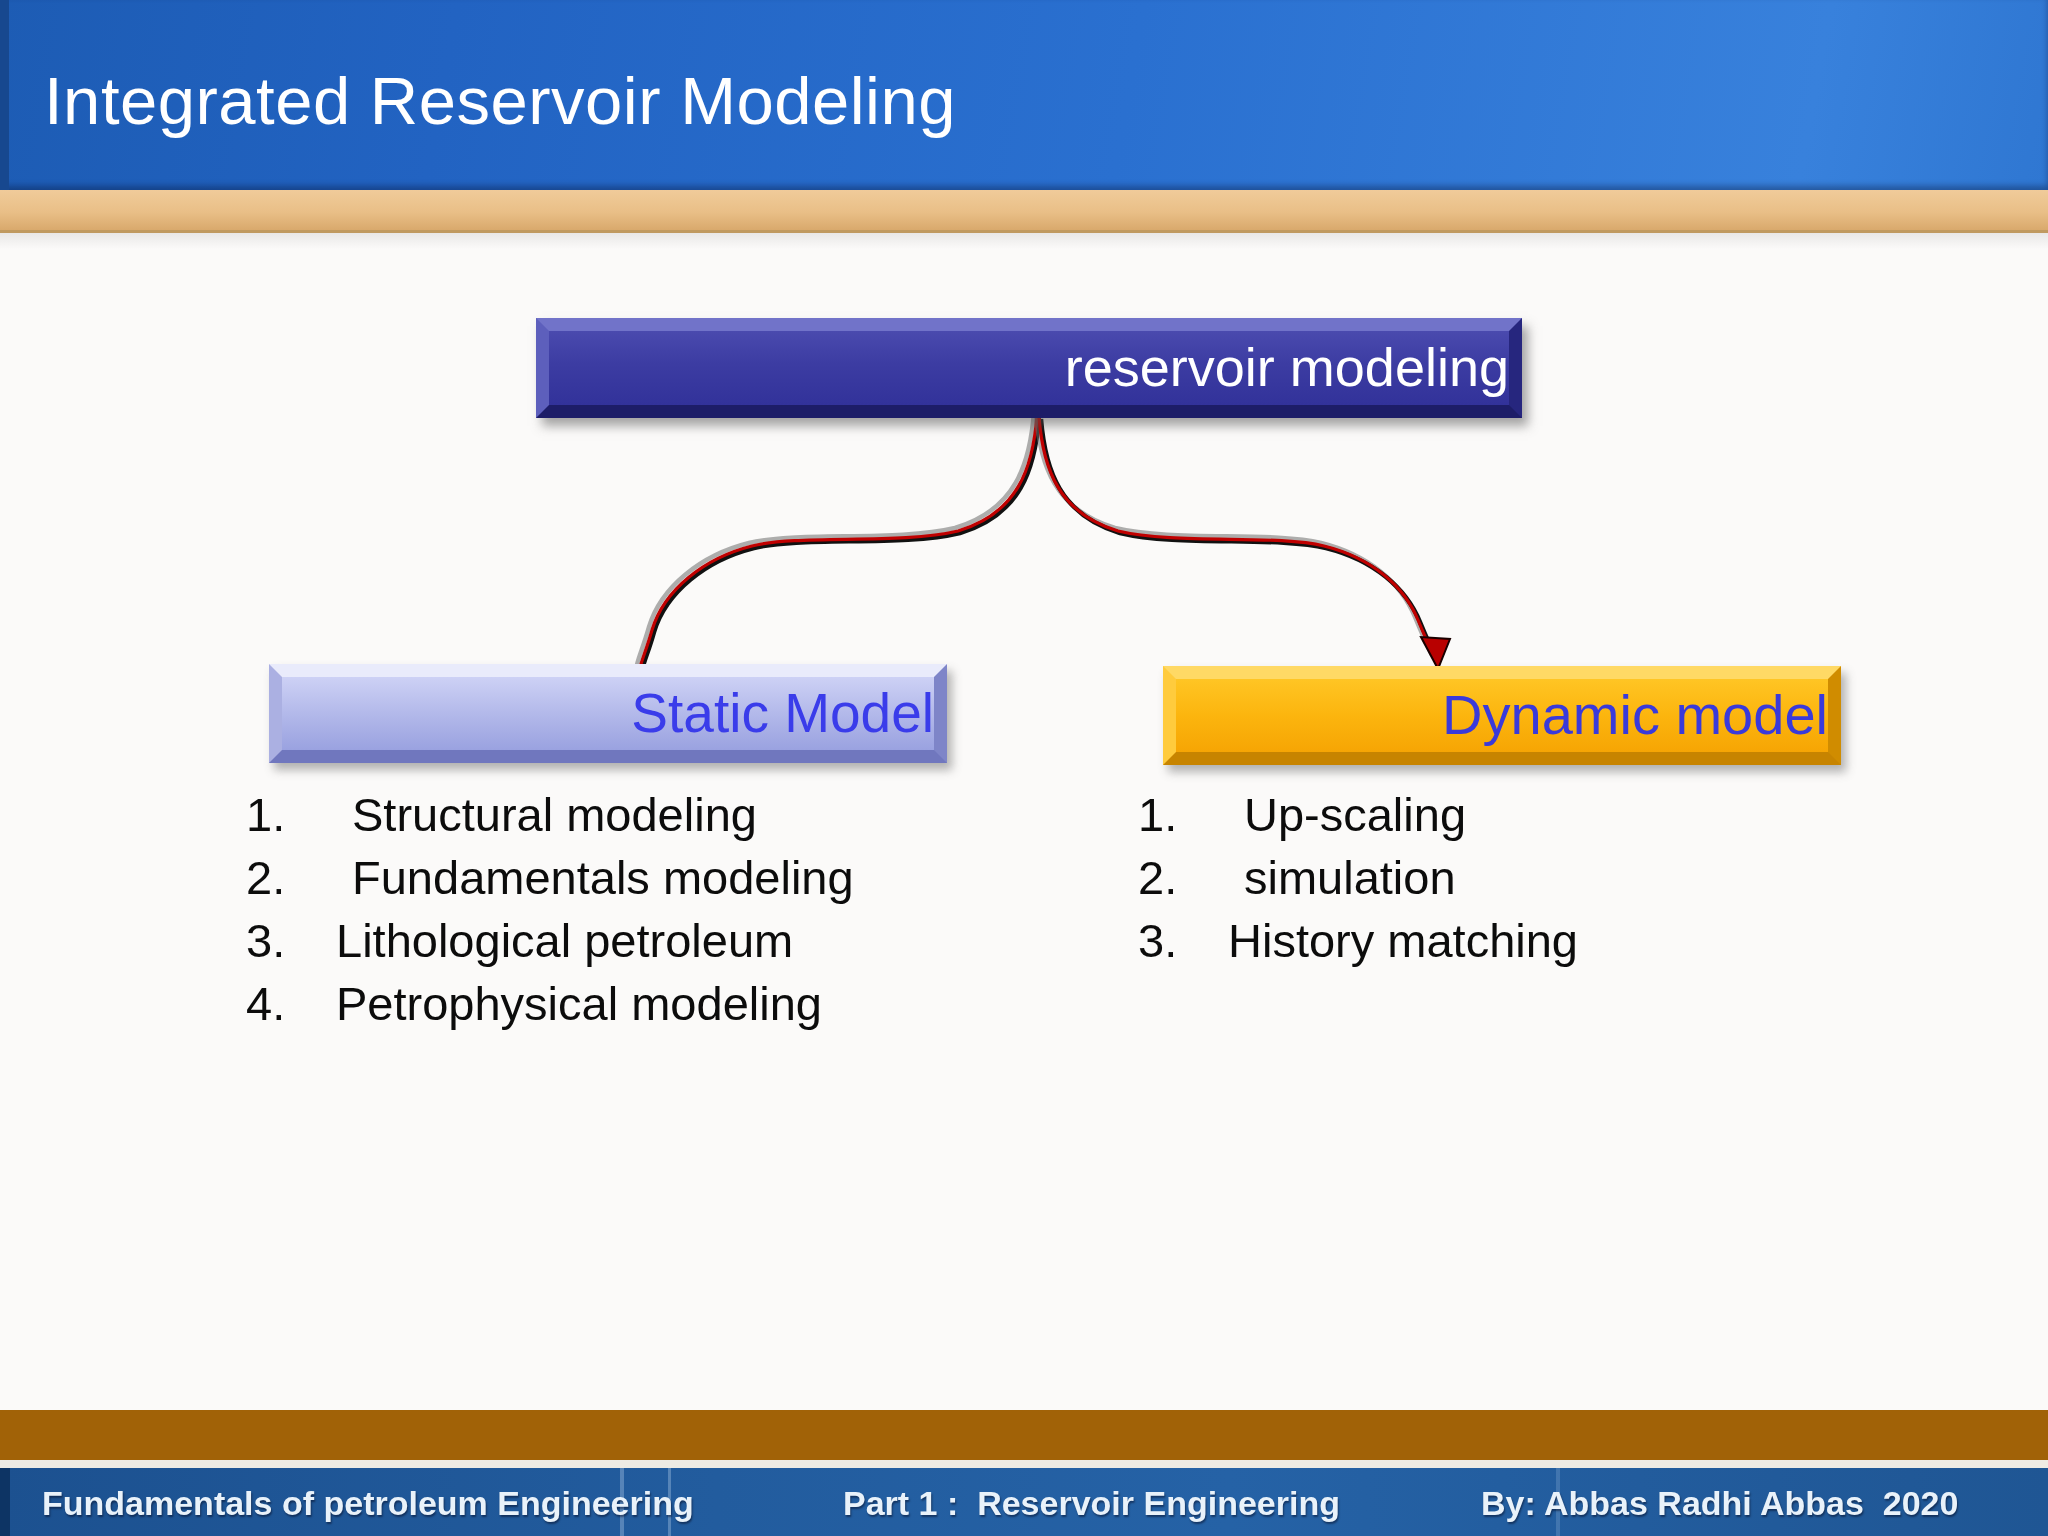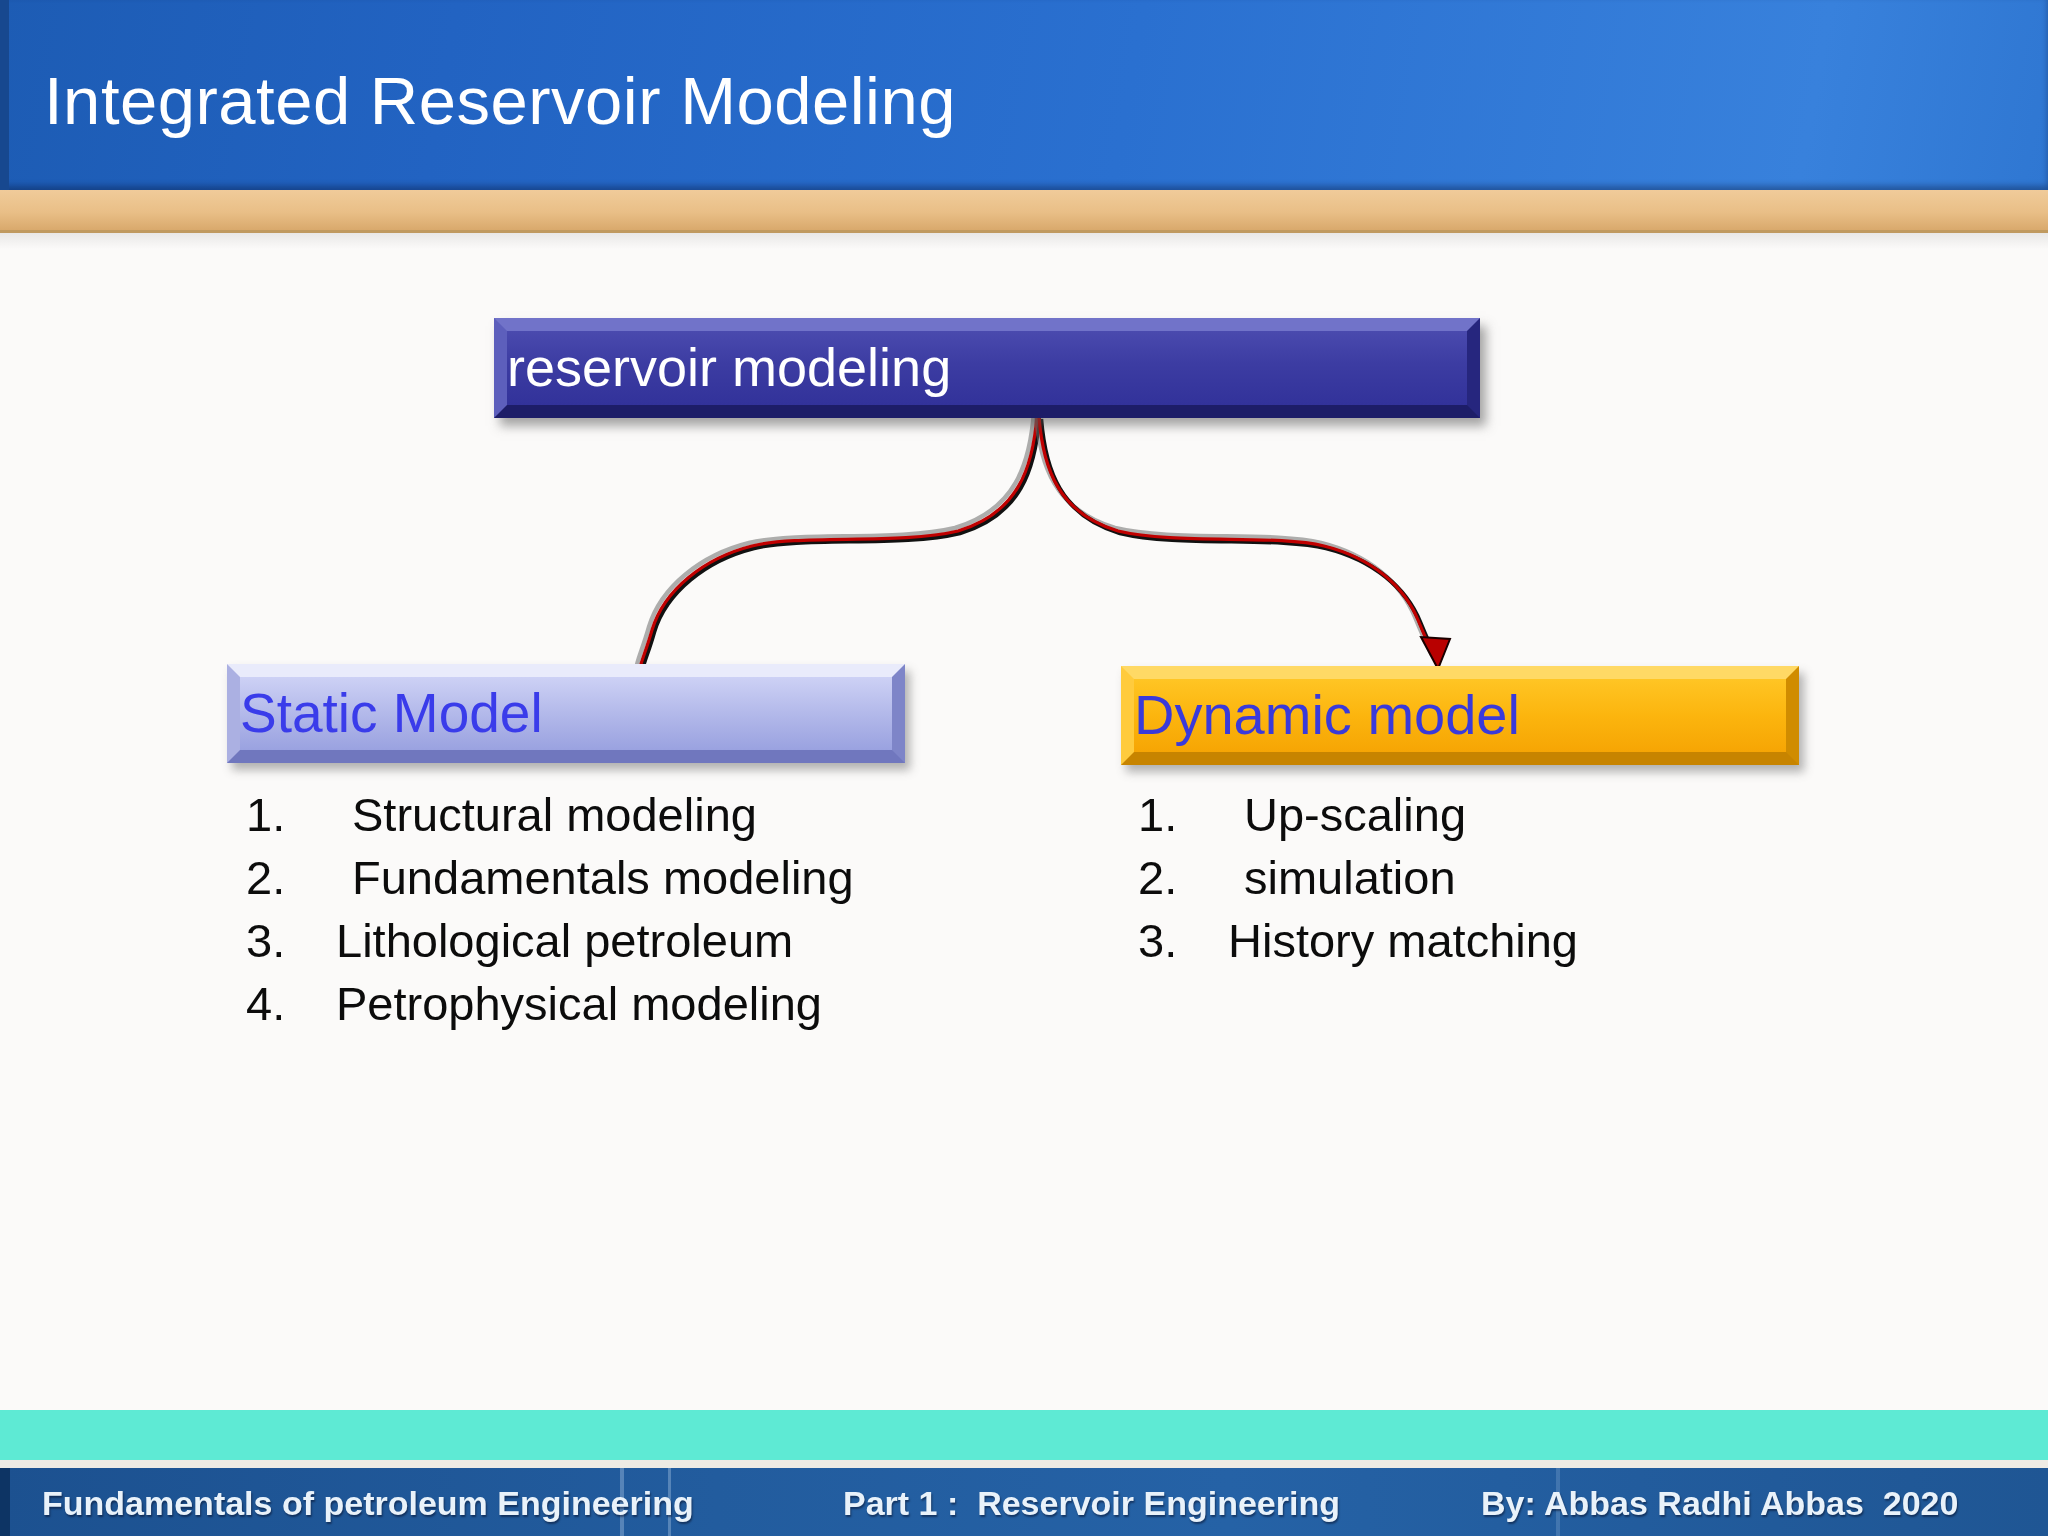--- a/index.html
+++ b/index.html
@@ -1,21 +1,21 @@
 <!DOCTYPE html>
 <html><head>
 <meta charset="utf-8">
 <style>
   html,body{margin:0;padding:0;background:#ffffff;}
   .slide{
     position:relative;
     width:2048px;height:1536px;
     overflow:hidden;
     font-family:"Liberation Sans", sans-serif;
-    background:#5eead4;
+    background:#a16207;
   }
 
   
   .header{
     position:absolute;left:0;top:0;width:2048px;height:190px;
     background:linear-gradient(100deg,#1d5cb4 0%,#2263c2 22%,#2a70d0 55%,#3881dc 88%,#2f77d2 100%);
     box-shadow:inset 0 -4px 6px rgba(0,10,40,.35);
   }
   .header-edge{
     position:absolute;left:0;top:0;width:9px;height:190px;
@@ -47,22 +47,22 @@
 
   
   .content{
     position:absolute;left:0;top:233px;width:2048px;height:1177px;
     background:linear-gradient(180deg,rgba(120,120,120,.14) 0,rgba(120,120,120,0) 16px),#fbfaf9;
   }
   .connectors{position:absolute;left:0;top:0;width:2048px;height:1177px;}
 
   .node{
     position:absolute;box-sizing:border-box;
-    display:flex;align-items:center;justify-content:flex-start;
-    border-style:solid;border-width:13px;
+    display:flex;align-items:center;justify-content:flex-end;
+    border-style:solid;border-width:13px;margin-left:42px;
   }
   .node span{position:relative;top:-1px;}
   .node-root{
     left:494px;top:85px;width:986px;height:100px;
     background:linear-gradient(180deg,#4a4aae 0%,#3c3ca2 45%,#32329a 100%);
     border-color:#7173c9 #26267e #1d1d68 #5d5fbc;
     box-shadow:6px 8px 10px rgba(80,80,80,.5);
     font-size:54px;color:#ffffff;
   }
   .node-static{

